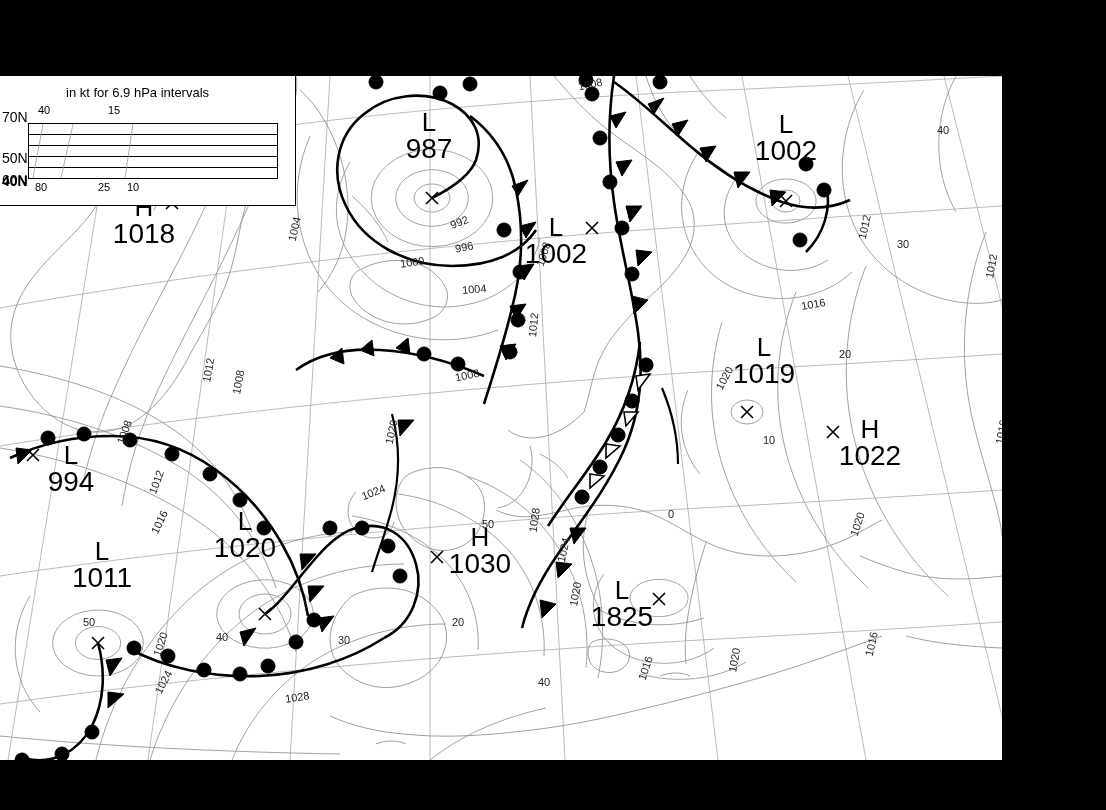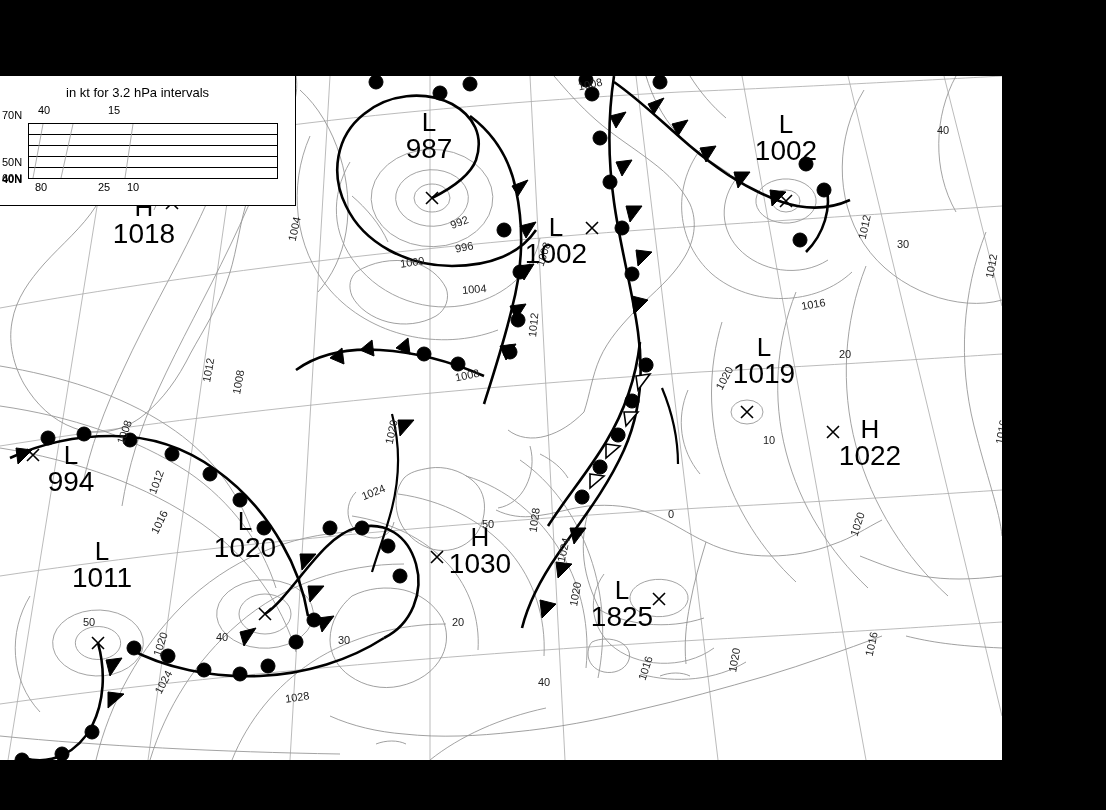--- a/index.html
+++ b/index.html
@@ -80,21 +80,21 @@
   }
   #legend .scale-bot {
     position: absolute;
     top: 105px;
     font-size: 11px;
     color: #000;
   }
   #legend .latlab {
     position: absolute;
     left: 2px;
-    font-size: 11px;
+    font-size: 14px;
     color: #000;
   }
   
   .syslabel {
     position: absolute;
     text-align: center;
     color: #000;
     line-height: 1.0;
     z-index: 30;
     pointer-events: none;
@@ -487,21 +487,21 @@
       <span class="val">1030</span>
     </div>
     <div class="syslabel" style="left:572px;top:501px;width:100px;">
       <span class="letter">L</span>
       <span class="val">1825</span>
     </div>
 
   </div>
 
   <div id="legend">
-    <div class="ltitle">in kt for 3.2 hPa intervals</div>
+    <div class="ltitle">in kt for 6.9 hPa intervals</div>
 
     <span class="scale-top" style="left:38px;">40</span>
     <span class="scale-top" style="left:64px;margin-left:44px;">15</span>
 
     <div class="lbox">
       <div class="hline" style="top:10px;"></div>
       <div class="hline" style="top:21px;"></div>
       <div class="hline" style="top:32px;"></div>
       <div class="hline" style="top:43px;"></div>
       <svg width="248" height="54" viewBox="0 0 248 54" style="position:absolute;left:0;top:0;">
@@ -512,17 +512,17 @@
         </g>
       </svg>
     </div>
 
     <span class="scale-bot" style="left:35px;">80</span>
     <span class="scale-bot" style="left:64px;margin-left:34px;">25</span>
     <span class="scale-bot" style="left:127px;">10</span>
 
     <span class="latlab" style="top:33px;">70N</span>
     <span class="latlab" style="top:57px;margin-top:39px;">60N</span>
-    <span class="latlab" style="top:80px;">50N</span>
+    <span class="latlab" style="top:74px;">50N</span>
     <span class="latlab" style="top:97px;font-weight:bold;">40N</span>
   </div>
 
 </div>
 
 </body></html>

